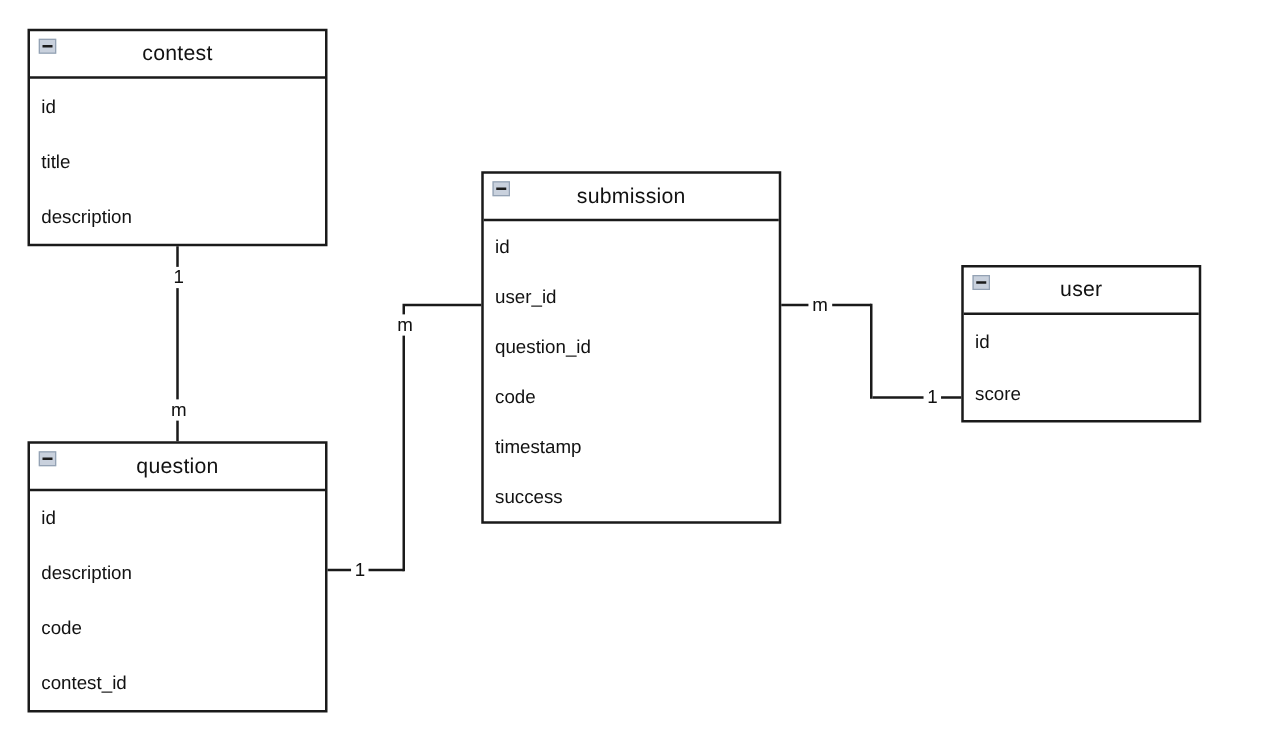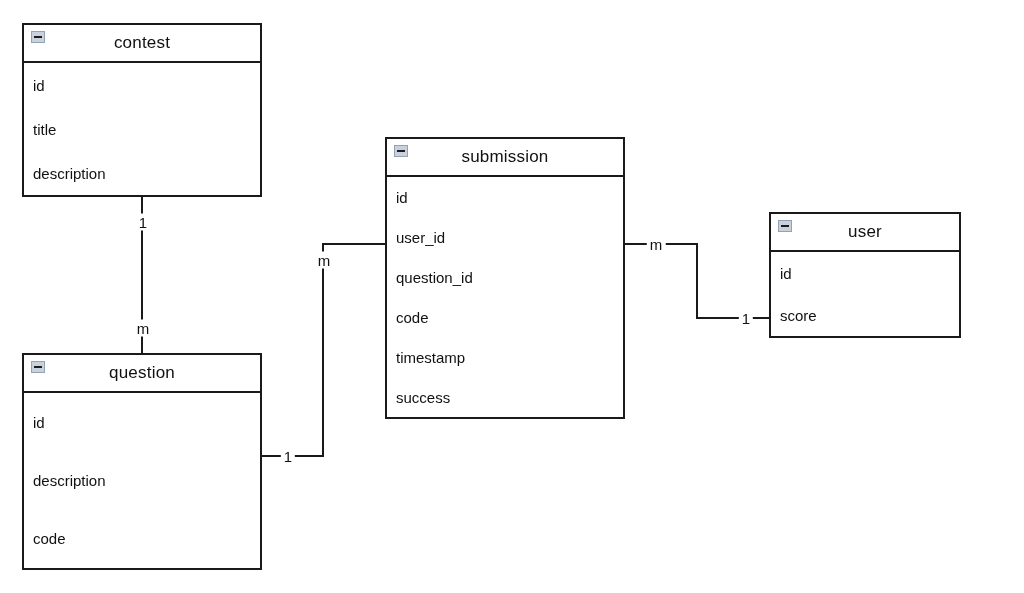--- a/index.html
+++ b/index.html
@@ -107,20 +107,21 @@
     <div class="entity-header">
       <span class="collapse-icon">
         <span class="minus-bar"></span>
       </span>
       <span class="entity-title">question</span>
     </div>
     <div class="entity-fields">
       <div class="field">id</div>
       <div class="field">description</div>
       <div class="field">code</div>
+      <div class="field">contest_id</div>
     </div>
   </div>
 
   <div class="entity" style="left:385px; top:137px; width:240px; height:282px;">
     <div class="entity-header">
       <span class="collapse-icon">
         <span class="minus-bar"></span>
       </span>
       <span class="entity-title">submission</span>
     </div>

